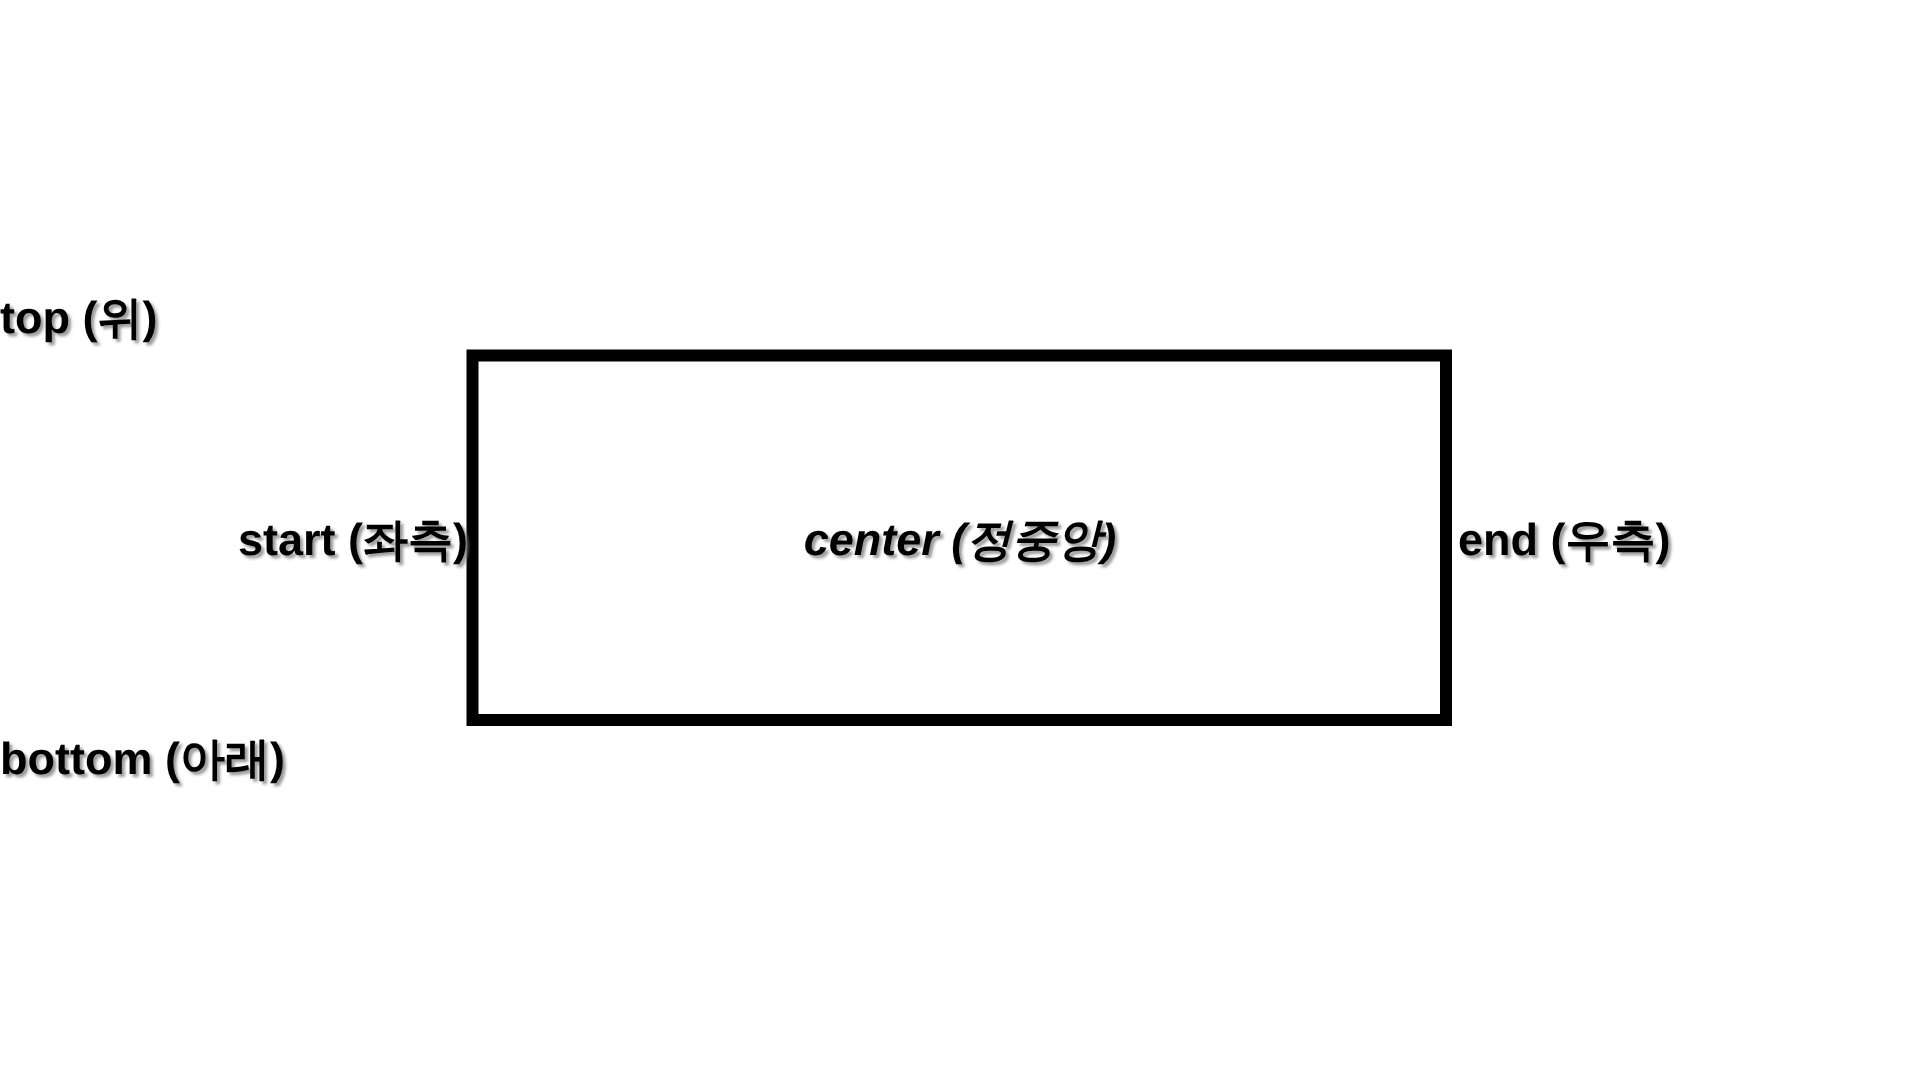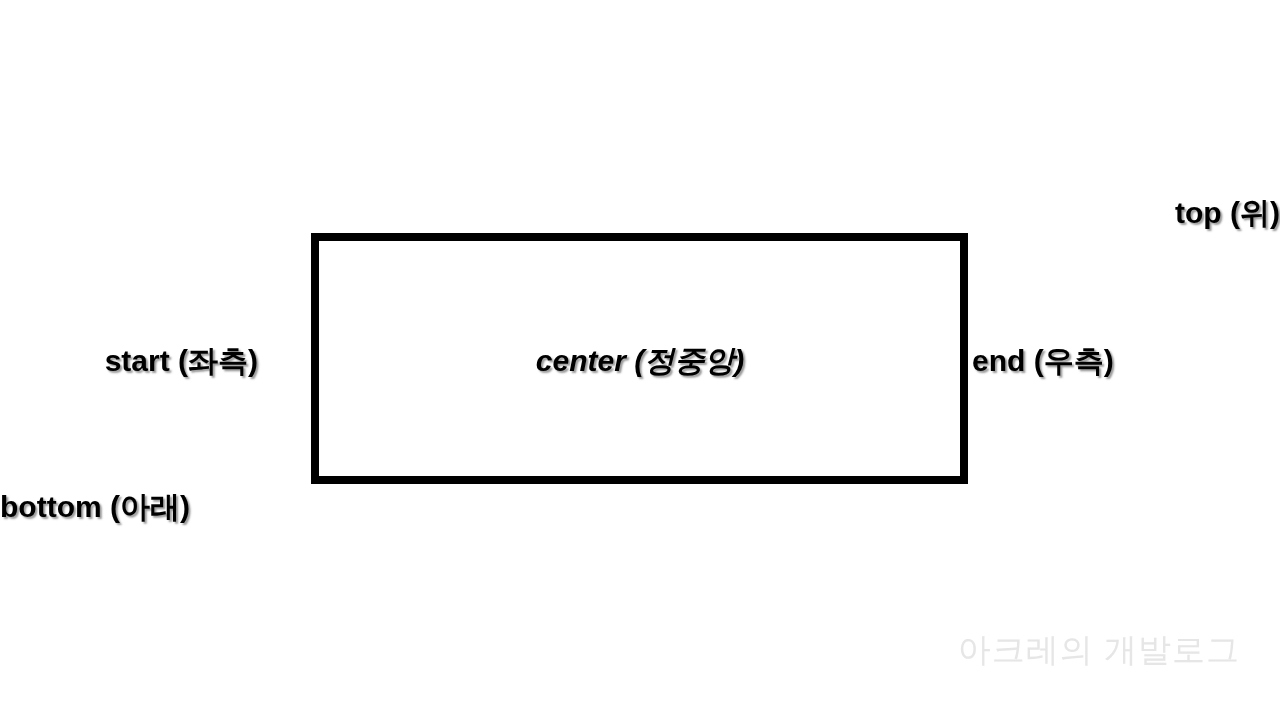--- a/index.html
+++ b/index.html
@@ -39,37 +39,37 @@
     font-size: 30px;
     line-height: 1;
     color: #000000;
     white-space: nowrap;
     text-shadow: 2px 2px 2px rgba(120,120,120,0.75);
   }
 
   .label-top {
     left: 0;
     top: 198px;
-    width: 1280px;
-    text-align: right;
+    width: 1120px;
+    text-align: left;
   }
   .label-bottom {
     left: 0;
     top: 492px;
     width: 1280px;
   }
   .label-center {
     left: 0;
     top: 346px;
     width: 1280px;
     text-align: center;
     font-style: italic;
   }
   .label-start {
-    right: 1022px;
+    right: 968px;
     top: 346px;
   }
   .label-end {
     left: 972px;
     top: 346px;
     text-align: center;
   }
 
   
   .watermark {
@@ -93,15 +93,14 @@
   <div class="label label-top">top (위)</div>
 
   <div class="label label-start">start (좌측)</div>
 
   <div class="label label-center">center (정중앙)</div>
 
   <div class="label label-end">end (우측)</div>
 
   <div class="label label-bottom">bottom (아래)</div>
 
-  <div class="watermark">아크레의 개발로그</div>
 
 </div>
 
 </body></html>

